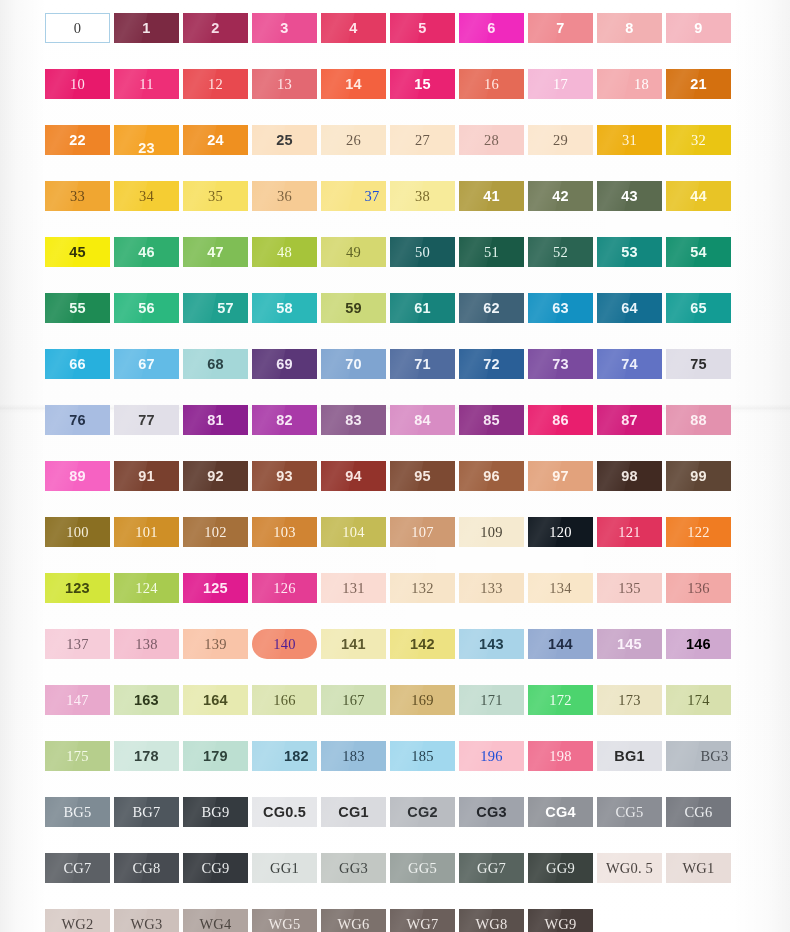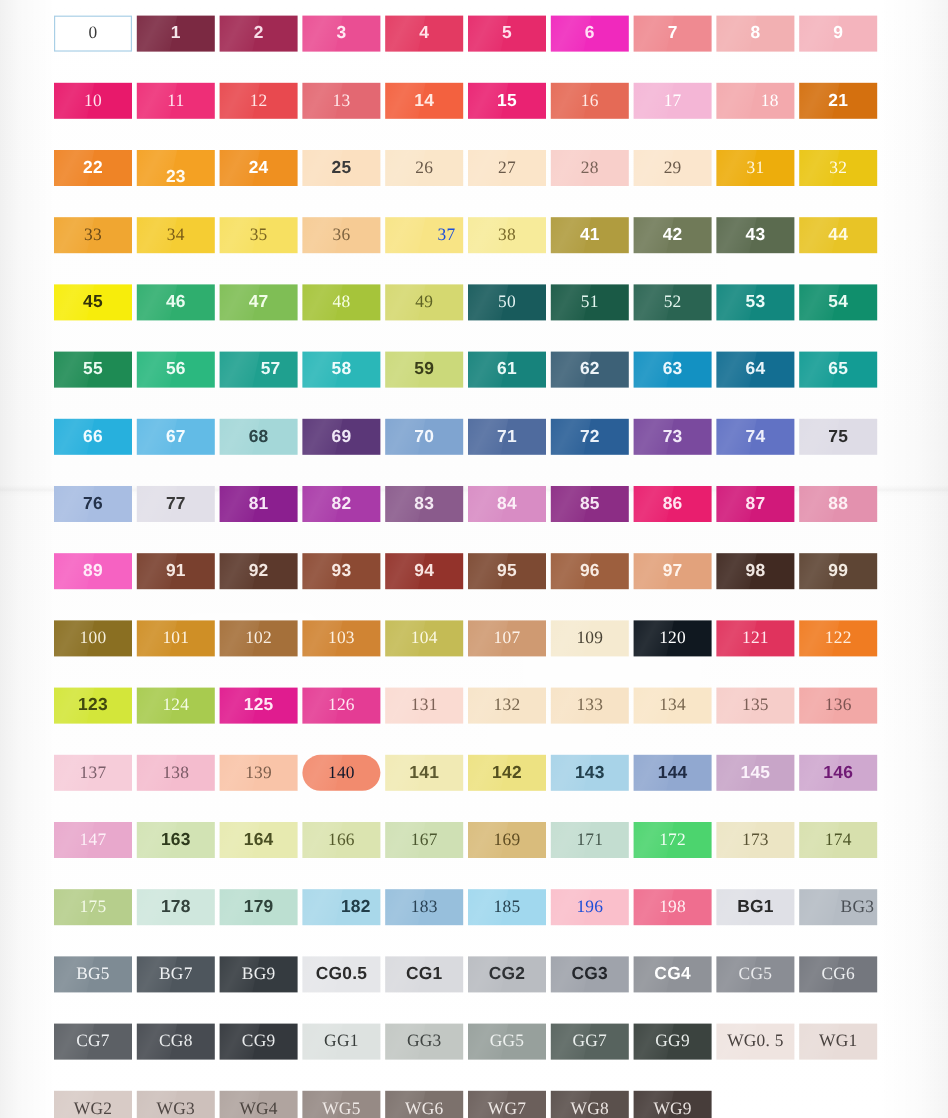--- a/index.html
+++ b/index.html
@@ -499,39 +499,39 @@
       <div class="swatch-row">
         <div class="swatch" style="background-color: rgb(246, 204, 217); color: rgb(122, 95, 106);">
           <span class="label">137</span>
         </div>
         <div class="swatch" style="background-color: rgb(244, 188, 206); color: rgb(122, 90, 102);">
           <span class="label">138</span>
         </div>
         <div class="swatch" style="background-color: rgb(249, 196, 168); color: rgb(125, 95, 76);">
           <span class="label">139</span>
         </div>
-        <div class="swatch" style="background-color: rgb(242, 139, 110); color: #0f172a; border-radius: 15px;">
+        <div class="swatch" style="background-color: rgb(242, 139, 110); color: #4c1d95; border-radius: 15px;">
           <span class="label">140</span>
         </div>
         <div class="swatch sans" style="background-color: rgb(241, 234, 180); color: rgb(94, 90, 48);">
           <span class="label">141</span>
         </div>
         <div class="swatch sans" style="background-color: rgb(237, 226, 130); color: rgb(85, 81, 31);">
           <span class="label">142</span>
         </div>
         <div class="swatch sans" style="background-color: rgb(168, 211, 232); color: rgb(35, 65, 79);">
           <span class="label">143</span>
         </div>
         <div class="swatch sans" style="background-color: rgb(145, 168, 208); color: rgb(32, 44, 69);">
           <span class="label">144</span>
         </div>
         <div class="swatch sans" style="background-color: rgb(200, 165, 200); color: rgb(251, 242, 251);">
           <span class="label">145</span>
         </div>
-        <div class="swatch sans" style="background-color: rgb(207, 168, 207); color: #701a75;">
+        <div class="swatch sans" style="background-color: rgb(207, 168, 207); color: #000000;">
           <span class="label">146</span>
         </div>
       </div>
       <div class="swatch-row">
         <div class="swatch" style="background-color: rgb(232, 168, 204); color: rgb(253, 240, 247);">
           <span class="label">147</span>
         </div>
         <div class="swatch sans" style="background-color: rgb(210, 227, 180); color: rgb(46, 58, 28);">
           <span class="label">163</span>
         </div>

